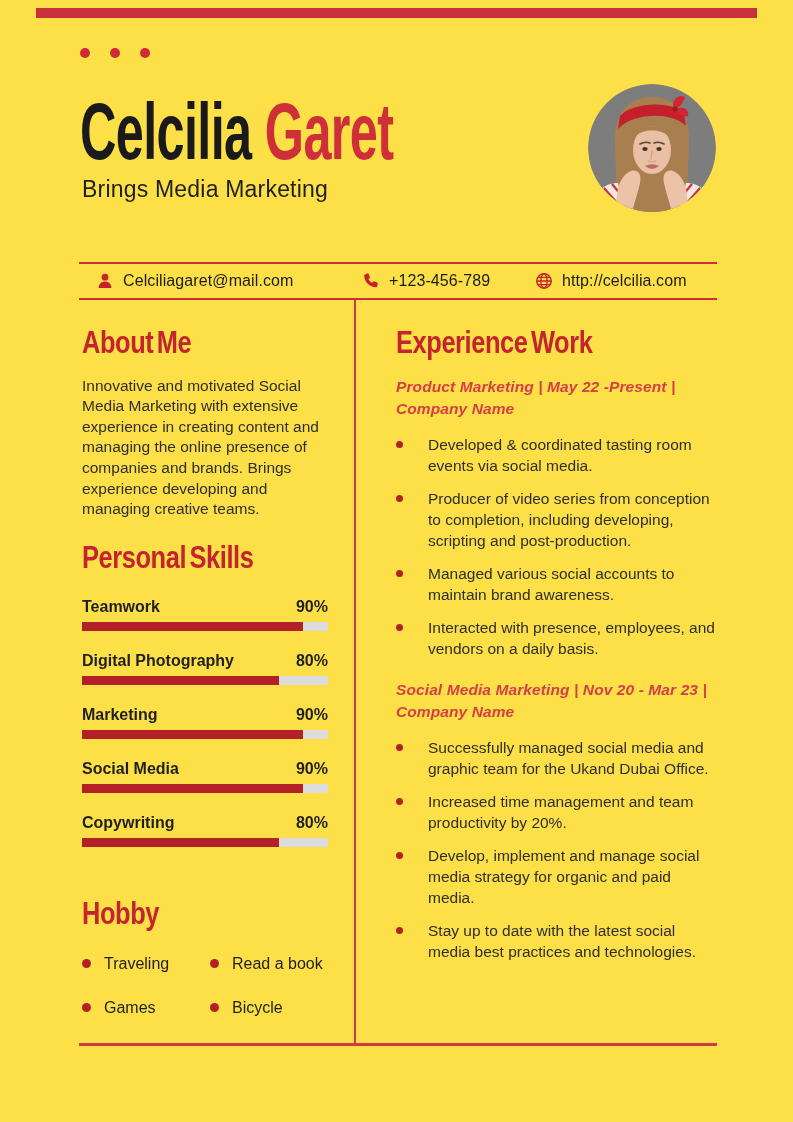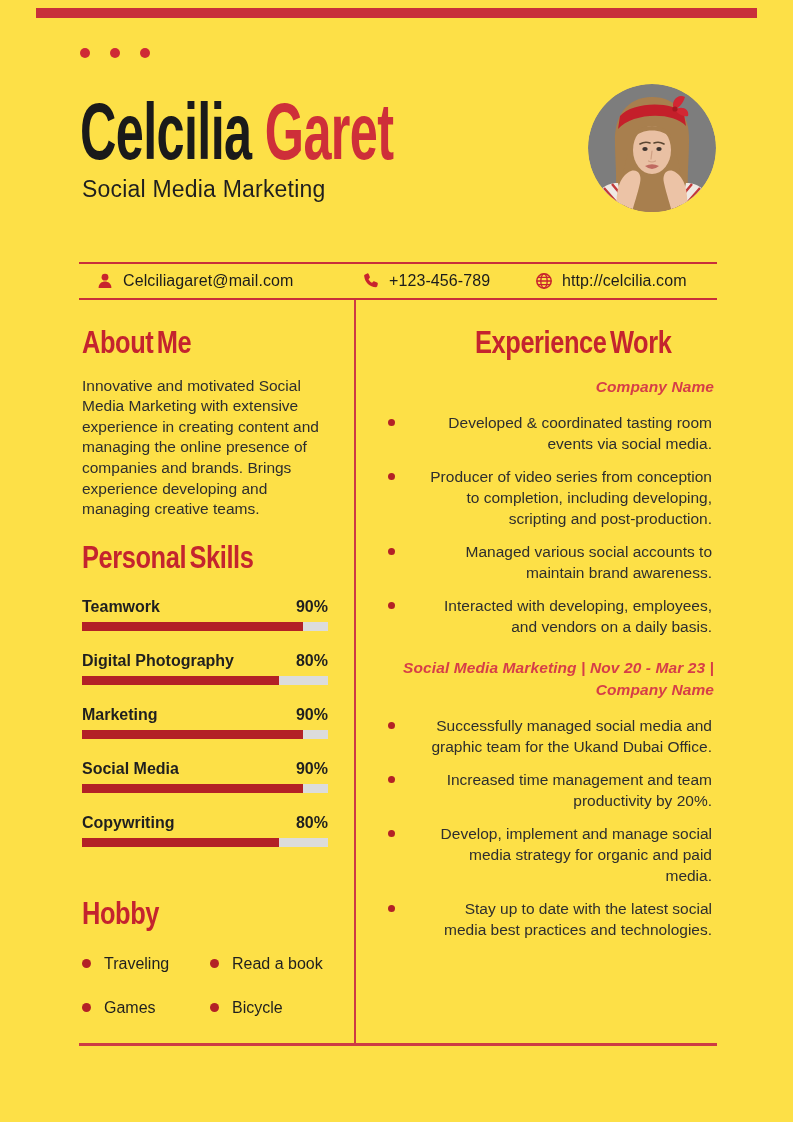--- a/index.html
+++ b/index.html
@@ -40,21 +40,21 @@
   .contact-item.c2{left:283px;}
   .contact-item.c3{left:456px;}
   .cicon{width:18px;height:18px;flex-shrink:0;display:block;}
 
   
   .v-divider{position:absolute;left:354px;top:300px;width:2px;height:744px;background:var(--line-red);}
   .bottom-line{position:absolute;left:79px;top:1043px;width:638px;height:3px;background:var(--line-red);}
 
   
   .left-col{position:absolute;left:82px;top:327px;width:246px;}
-  .right-col{position:absolute;left:388px;top:327px;width:326px;text-align:right;}
+  .right-col{position:absolute;left:396px;top:327px;width:326px;}
 
   .sec-h{font-size:31px;font-weight:700;color:var(--red);line-height:1.05;margin:0;
          display:inline-block;transform:scaleX(.82);transform-origin:left center;
          letter-spacing:-.5px;word-spacing:-4px;white-space:nowrap;}
 
   
   .about-text{margin-top:16px;width:242px;font-size:15.5px;line-height:20.6px;color:var(--body);margin-bottom:22px;}
 
   
   .skills-h{margin-top:0;}
@@ -88,21 +88,21 @@
   <div class="top-bar"></div>
 
   <div class="dots">
     <span></span>
     <span></span>
     <span></span>
   </div>
 
   <h1 class="name"><span>Celcilia</span>&nbsp;<span class="red">Garet</span></h1>
 
-  <div class="subtitle">Social Media Marketing</div>
+  <div class="subtitle">Brings Media Marketing</div>
 
   <div class="photo">
     <svg viewBox="0 0 128 128" width="128" height="128">
       <defs>
           <clipPath id="pc">
             <circle cx="64" cy="64" r="64"></circle>
           </clipPath>
         </defs>
       <g clip-path="url(#pc)">
         <rect x="0" y="0" width="128" height="128" fill="#7d7d7d"></rect>
@@ -236,39 +236,40 @@
       </div>
     </div>
 
   </aside>
 
   <main class="right-col">
 
     <h2 class="sec-h">Experience Work</h2>
 
     <div class="job-title">
+      <div>Product Marketing | May 22 -Present |</div>
       <div>Company Name</div>
     </div>
 
     <ul class="bullets">
       <li>
           <span class="dot"></span>
           <span class="btxt">Developed &amp; coordinated tasting room events via social media.</span>
         </li>
       <li>
           <span class="dot"></span>
           <span class="btxt">Producer of video series from conception to completion, including developing, scripting and post-production.</span>
         </li>
       <li>
           <span class="dot"></span>
           <span class="btxt">Managed various social accounts to maintain brand awareness.</span>
         </li>
       <li>
           <span class="dot"></span>
-          <span class="btxt">Interacted with developing, employees, and vendors on a daily basis.</span>
+          <span class="btxt">Interacted with presence, employees, and vendors on a daily basis.</span>
         </li>
     </ul>
 
     <div class="job-title second">
       <div>Social Media Marketing | Nov 20 - Mar 23 |</div>
       <div>Company Name</div>
     </div>
 
     <ul class="bullets">
       <li>

